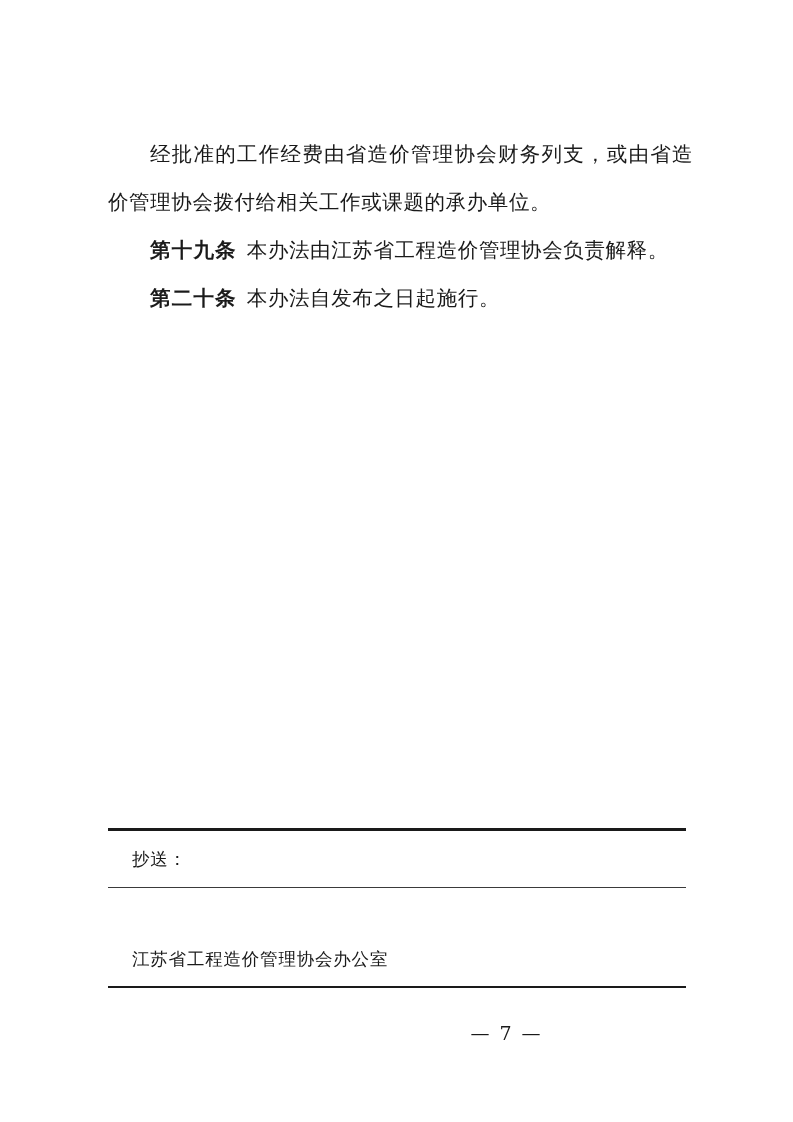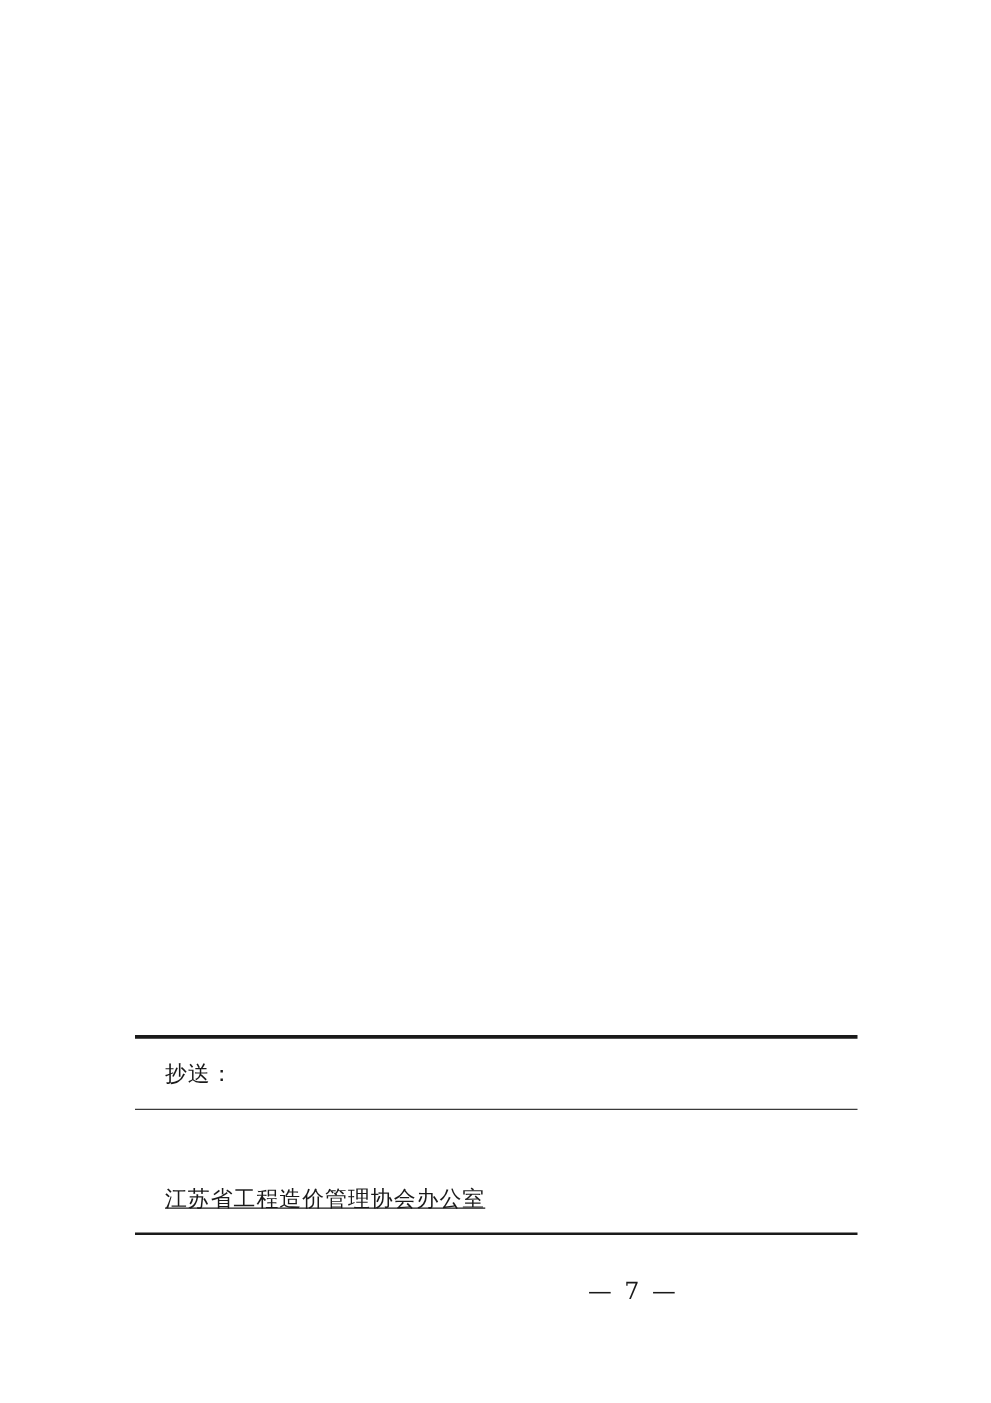--- a/index.html
+++ b/index.html
@@ -83,21 +83,20 @@
     height: 54px;
     display: flex;
     align-items: center;
     padding-left: 24px;
     box-sizing: border-box;
     position: relative;
   }
   .issuer-left {
     font-size: 17.5px;
     letter-spacing: 0.8px;
-    text-decoration: underline;
   }
   .issuer-right {
     position: absolute;
     left: 368px;
     font-size: 17.5px;
     letter-spacing: 0.8px;
   }
   .page-number {
     position: absolute;
     left: 0;
@@ -109,20 +108,35 @@
     color: #1a1a1a;
     padding-left: 220px;
     box-sizing: border-box;
   }
 </style>
 </head>
 <body>
 
 <div class="page">
 
+  <div class="body-area">
+
+    <p class="para indent">
+      <span>经批准的工作经费由省造价管理协会财务列支，或由省造价管理协会拨付给相关工作或课题的承办单位。</span>
+    </p>
+
+    <p class="para indent">
+      <span class="art-head">第十九条</span><span class="art-gap"></span><span>本办法由江苏省工程造价管理协会负责解释。</span>
+    </p>
+
+    <p class="para indent">
+      <span class="art-head">第二十条</span><span class="art-gap"></span><span>本办法自发布之日起施行。</span>
+    </p>
+
+  </div>
 
   <div class="footer">
     <div class="rule-thick"></div>
 
     <div class="cc-row">
       <span class="cc-text">抄送：</span>
     </div>
 
     <div class="rule-thin"></div>
 

